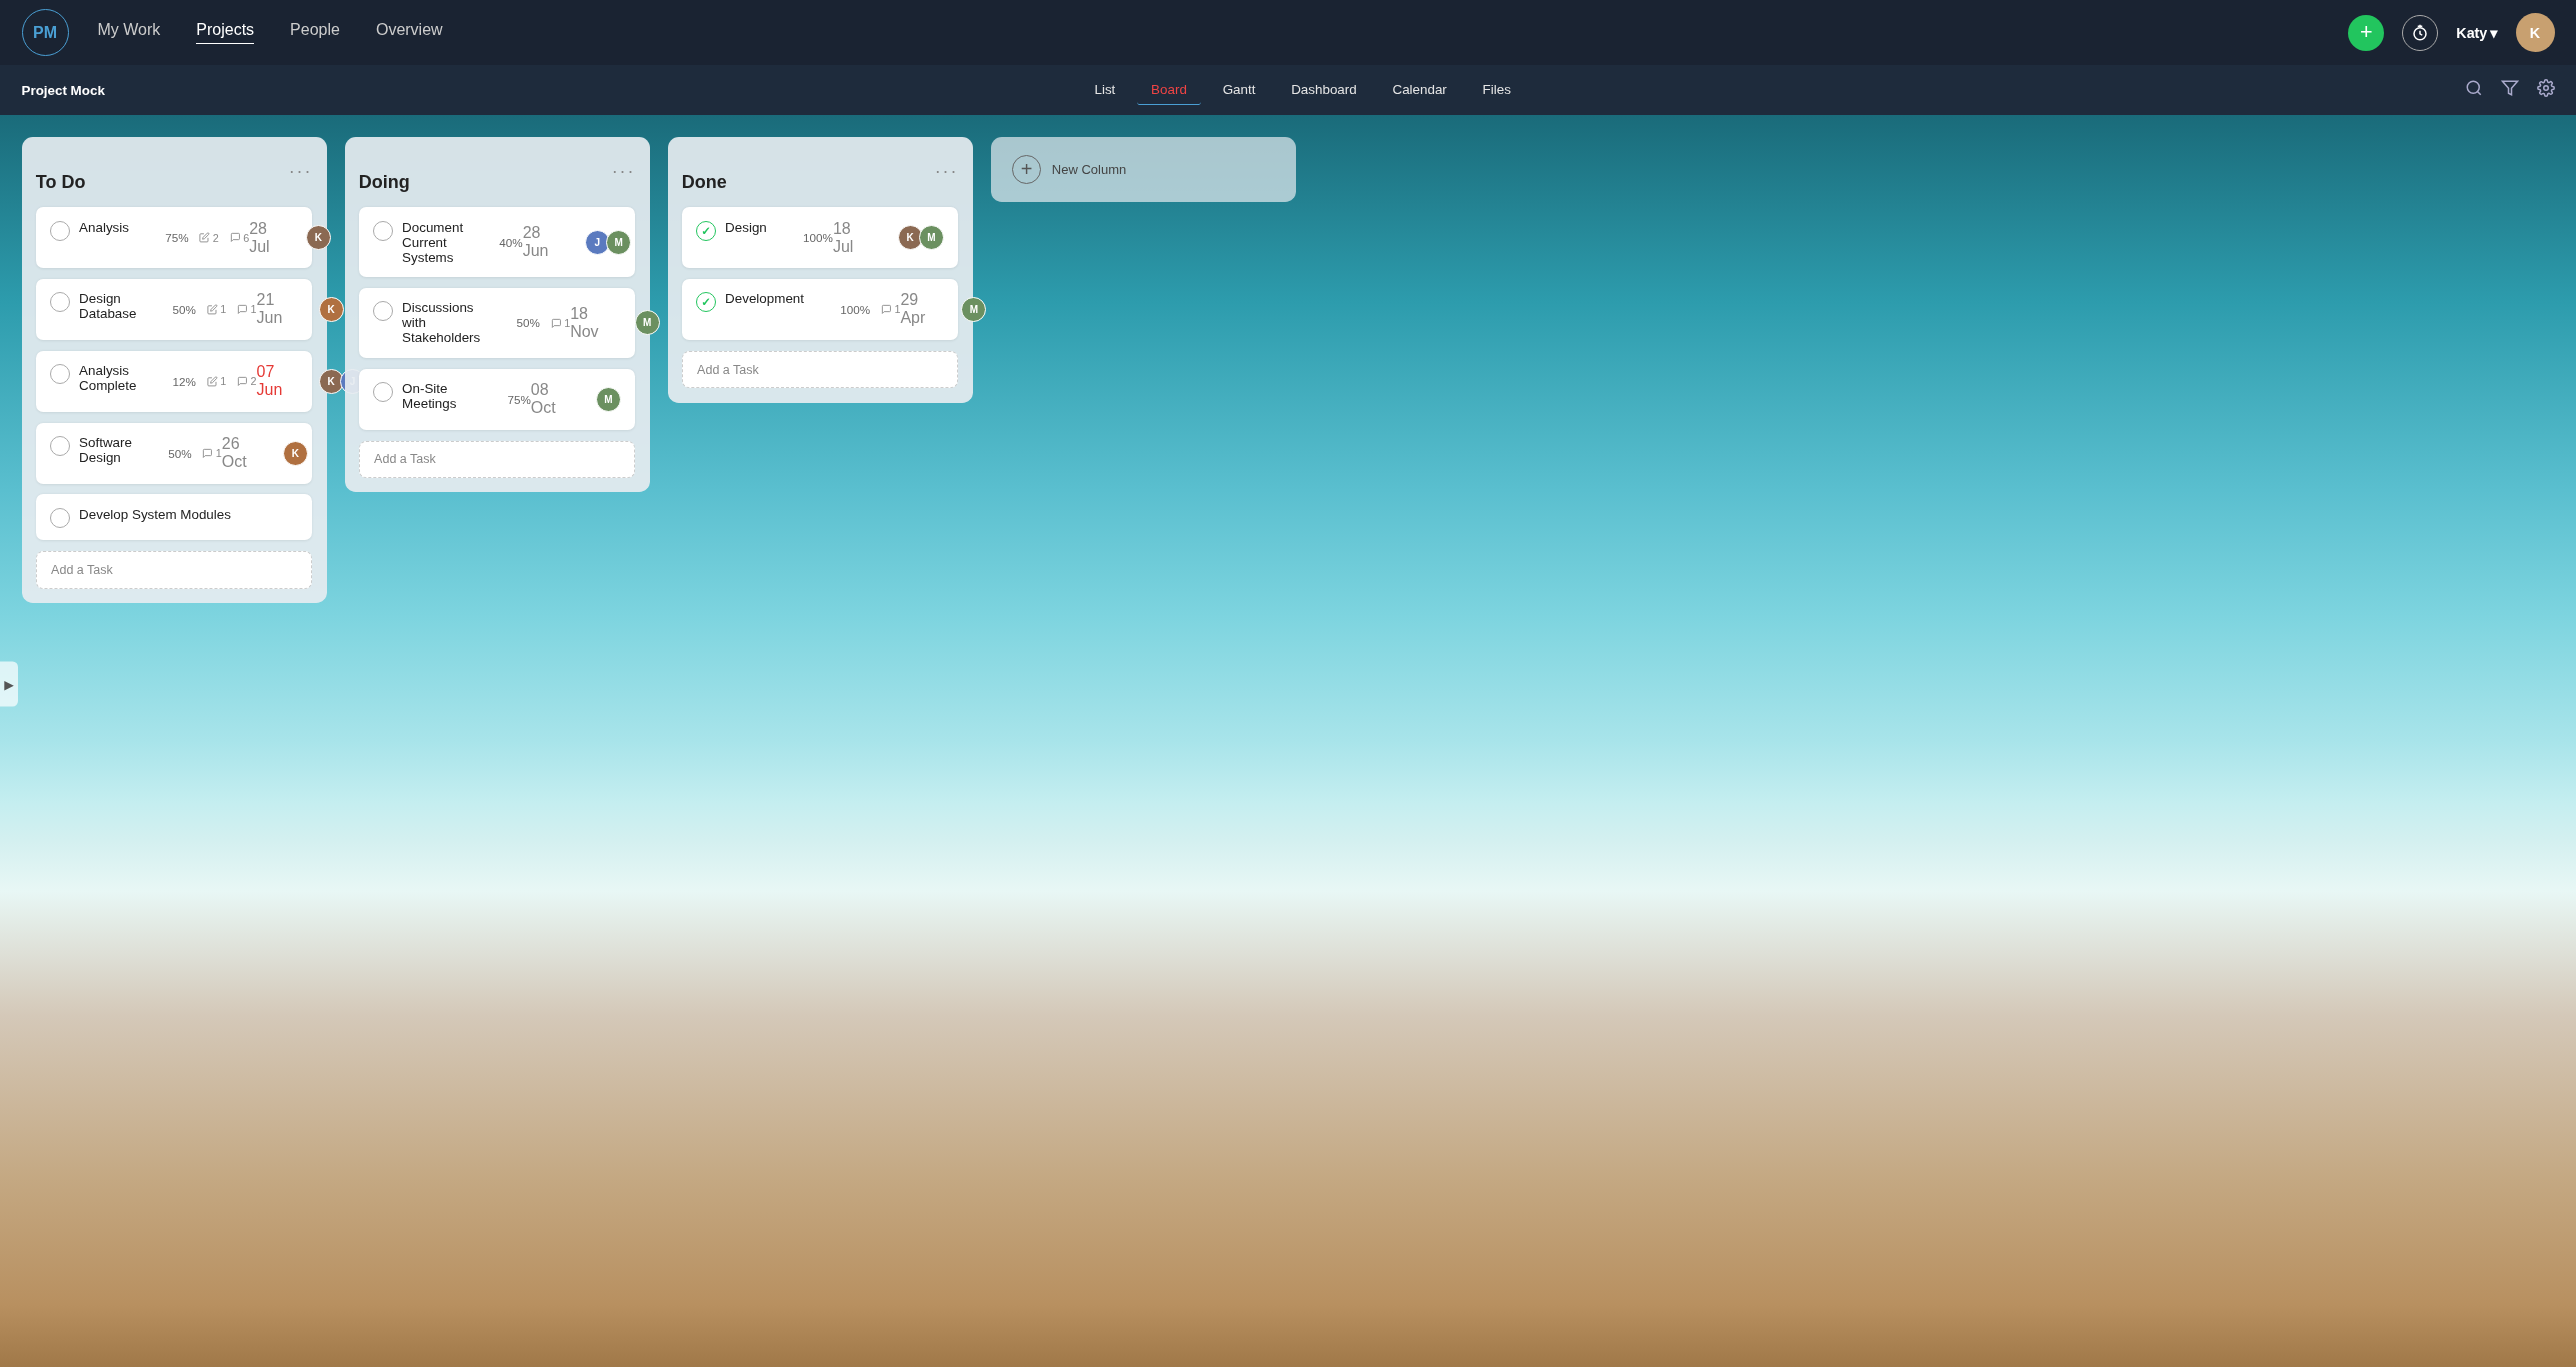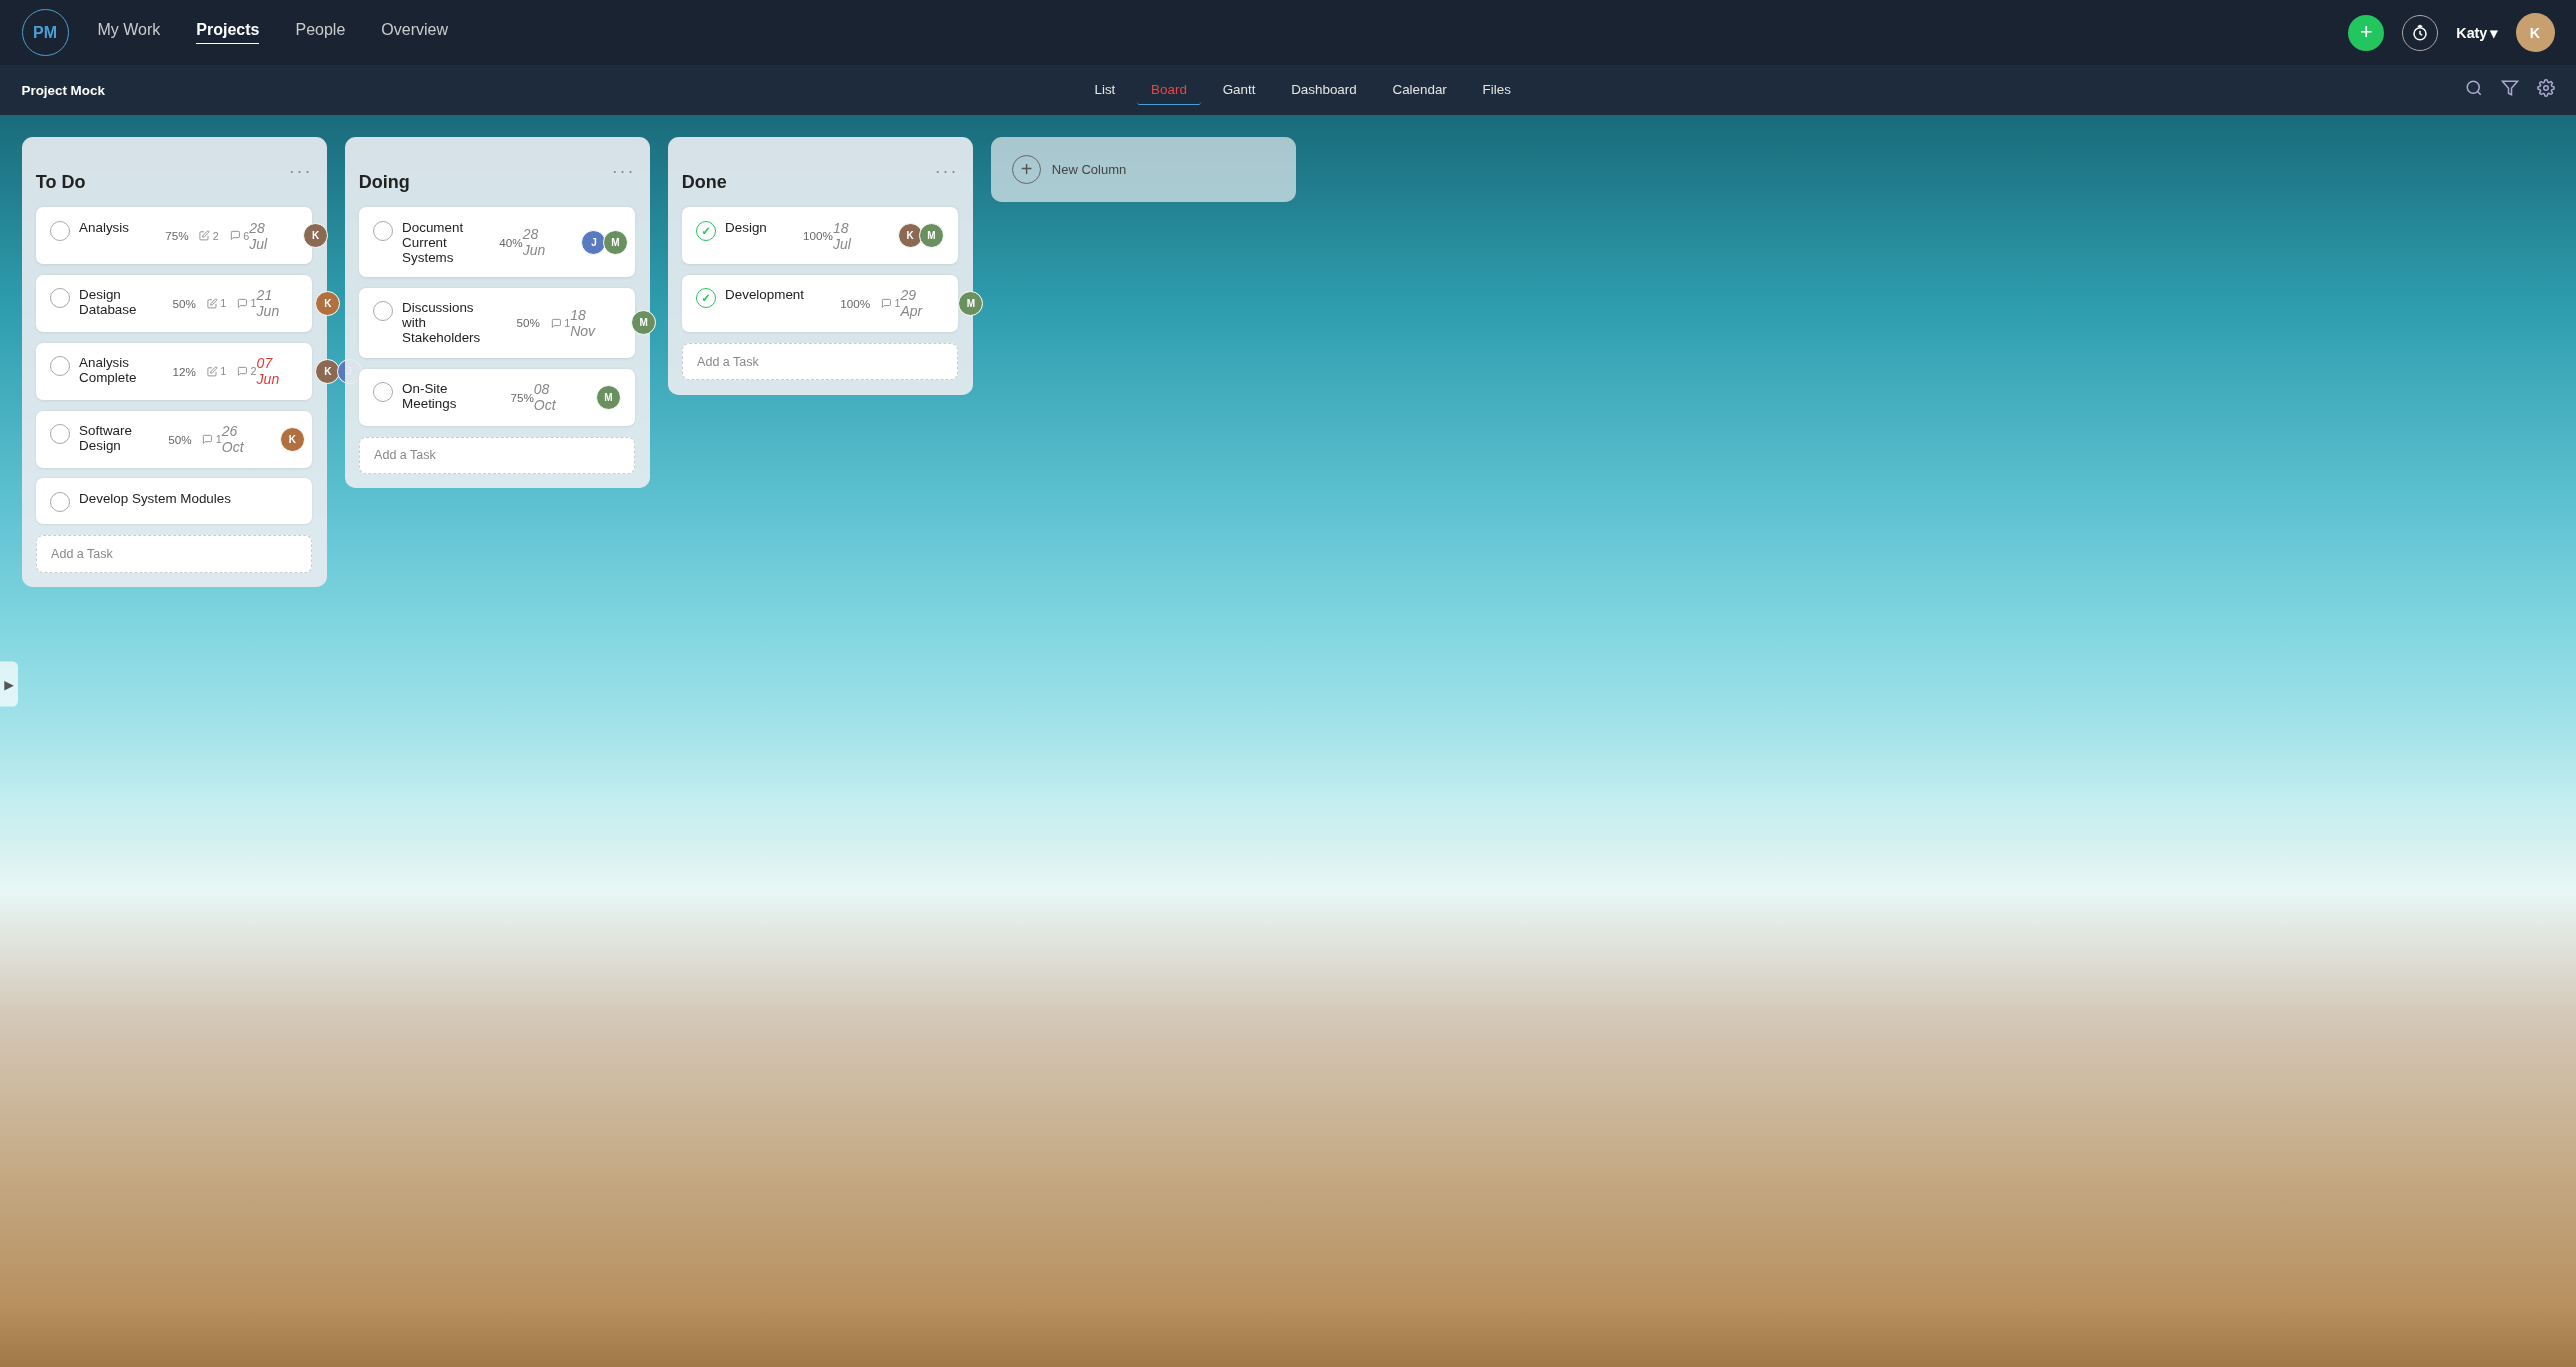--- a/index.html
+++ b/index.html
@@ -21,21 +21,21 @@
       display: flex; align-items: center; justify-content: center;
       color: #4a9fd4; font-weight: 700; font-size: 16px;
       flex-shrink: 0;
     }
     .nav-links { display: flex; gap: 36px; flex: 1; }
     .nav-link {
       color: #ccc; text-decoration: none; font-size: 16px; font-weight: 400;
       padding-bottom: 3.6px; cursor: pointer;
     }
     .nav-link.active {
-      color: #fff; font-weight: 700;
+      color: #fff; font-weight: 400;
       border-bottom: 1.8px solid #fff;
     }
     .nav-right { display: flex; align-items: center; gap: 18px; margin-left: auto; }
     .nav-btn-circle {
       width: 36px; height: 36px; border-radius: 50%;
       display: flex; align-items: center; justify-content: center;
       cursor: pointer; color: #fff; font-size: 18px;
     }
     .nav-btn-circle.green { background: #22c55e; font-size: 21.5px; font-weight: 300; }
     .nav-btn-circle.outline { border: 1.8px solid #aaa; }
@@ -127,21 +127,21 @@
     .task-checkbox.checked { border-color: #22c55e; background: transparent; }
     .task-checkbox.checked::after { content: '✓'; color: #22c55e; font-size: 11.7px; font-weight: 700; }
     .task-name { font-size: 13.4px; font-weight: 500; color: #222; flex: 1; }
     .task-meta {
       display: flex; align-items: center; justify-content: space-between;
       padding-left: 29px;
     }
     .task-meta-left { display: flex; align-items: center; gap: 10.8px; }
     .task-progress { font-size: 11.7px; color: #666; }
     .task-meta-icon { display: flex; align-items: center; gap: 2.7px; font-size: 10.8px; color: #888; }
-    .task-date { font-size: 14px; color: #888; font-style: italic; }
+    .task-date { font-size: 16px; color: #888; }
     .task-date.overdue { color: #e53935; }
     .task-footer {
       display: flex; justify-content: flex-end; padding-left: 29px;
       align-items: center; gap: 3.6px;
     }
     .mini-avatar {
       width: 25px; height: 25px; border-radius: 50%;
       border: 1.8px solid #fff; margin-left: -7.2px;
       background: #ccc; overflow: hidden;
       display: flex; align-items: center; justify-content: center;

